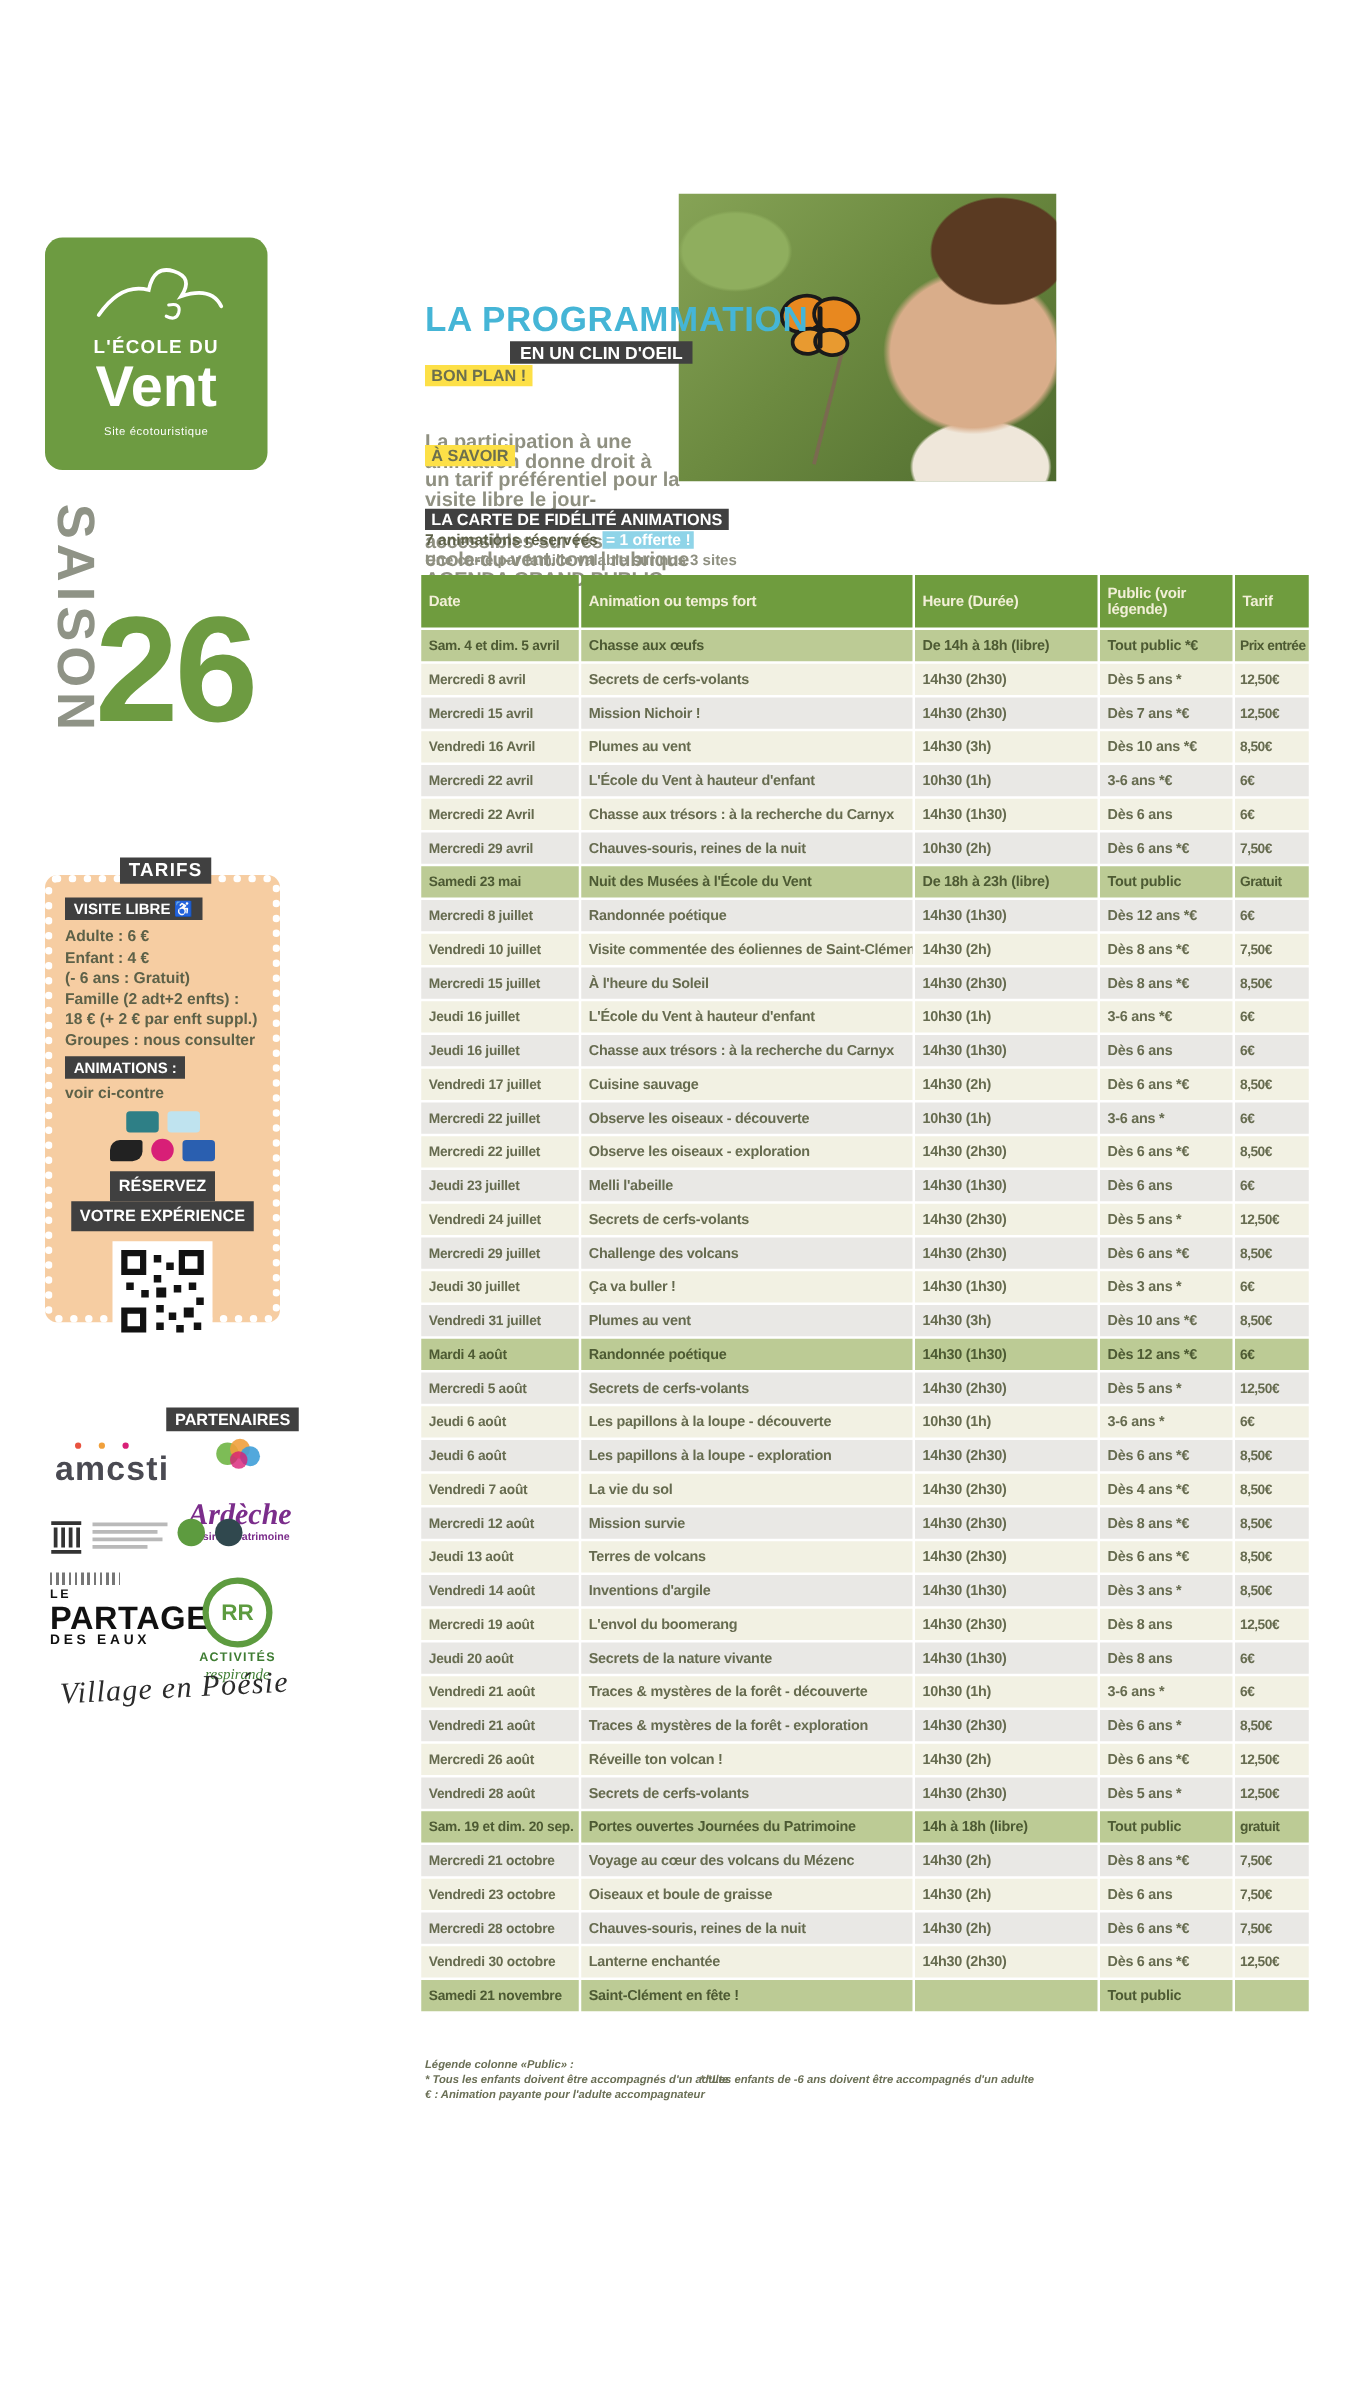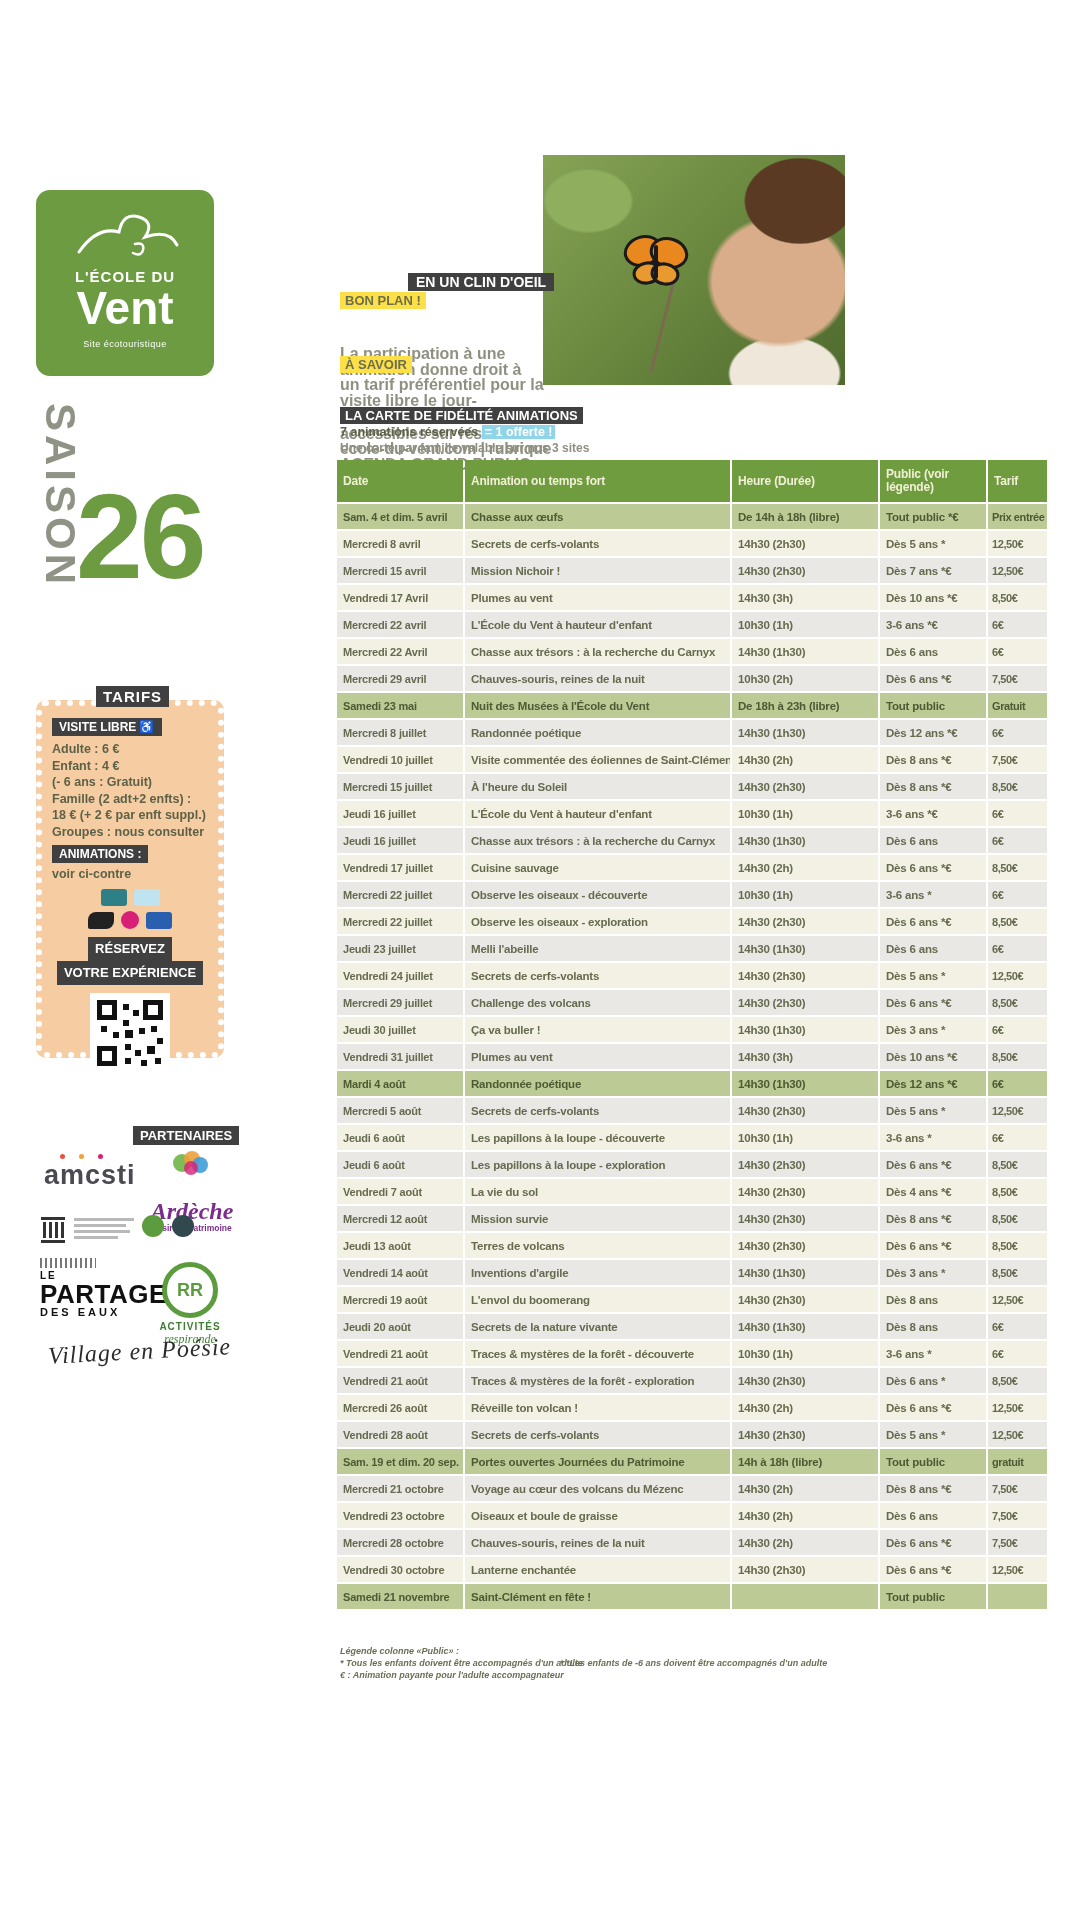--- a/index.html
+++ b/index.html
@@ -233,20 +233,21 @@
     <div class="twig"></div>
     <svg class="butterfly" width="70" height="56" viewBox="0 0 70 56">
       <ellipse cx="22" cy="18" rx="18" ry="14" fill="#e8881f" stroke="#1a1a1a" stroke-width="3" transform="rotate(-18 22 18)"></ellipse>
       <ellipse cx="48" cy="20" rx="18" ry="14" fill="#e8881f" stroke="#1a1a1a" stroke-width="3" transform="rotate(16 48 20)"></ellipse>
       <ellipse cx="26" cy="40" rx="13" ry="10" fill="#e89a30" stroke="#1a1a1a" stroke-width="3" transform="rotate(-10 26 40)"></ellipse>
       <ellipse cx="44" cy="41" rx="13" ry="10" fill="#e89a30" stroke="#1a1a1a" stroke-width="3" transform="rotate(10 44 41)"></ellipse>
       <rect x="33" y="12" width="4" height="34" rx="2" fill="#1a1a1a"></rect>
     </svg>
   </div>
 
+  <div class="title">LA PROGRAMMATION</div>
   <span class="chip subtitle">EN UN CLIN D'OEIL</span>
   <span class="label-orange bonplan">BON PLAN !</span>
   <div class="ptext p1">La participation à une animation donne droit à
 un tarif préférentiel pour la visite libre le jour-
 même.</div>
   <span class="label-orange asavoir">À SAVOIR</span>
   <div class="ptext p2">Les animations sont accessibles sur réservation :
 ecole-du-vent.com | rubrique AGENDA GRAND PUBLIC</div>
   <span class="chip fidelite-chip">LA CARTE DE FIDÉLITÉ ANIMATIONS</span>
   <div class="fid1"><span>7 animations réservées </span><span class="hlspan">= 1 offerte !</span></div>
@@ -276,21 +277,21 @@
           <div class="cell zb col-tarif">12,50€</div>
         </div>
         <div class="trow">
           <div class="cell za col-date">Mercredi 15 avril</div>
           <div class="cell za col-animation">Mission Nichoir !</div>
           <div class="cell za col-heure">14h30 (2h30)</div>
           <div class="cell za col-public">Dès 7 ans *€</div>
           <div class="cell za col-tarif">12,50€</div>
         </div>
         <div class="trow">
-          <div class="cell zb col-date">Vendredi 17 Avril</div>
+          <div class="cell zb col-date">Vendredi 16 Avril</div>
           <div class="cell zb col-animation">Plumes au vent</div>
           <div class="cell zb col-heure">14h30 (3h)</div>
           <div class="cell zb col-public">Dès 10 ans *€</div>
           <div class="cell zb col-tarif">8,50€</div>
         </div>
         <div class="trow">
           <div class="cell za col-date">Mercredi 22 avril</div>
           <div class="cell za col-animation">L'École du Vent à hauteur d'enfant</div>
           <div class="cell za col-heure">10h30 (1h)</div>
           <div class="cell za col-public">3-6 ans *€</div>

